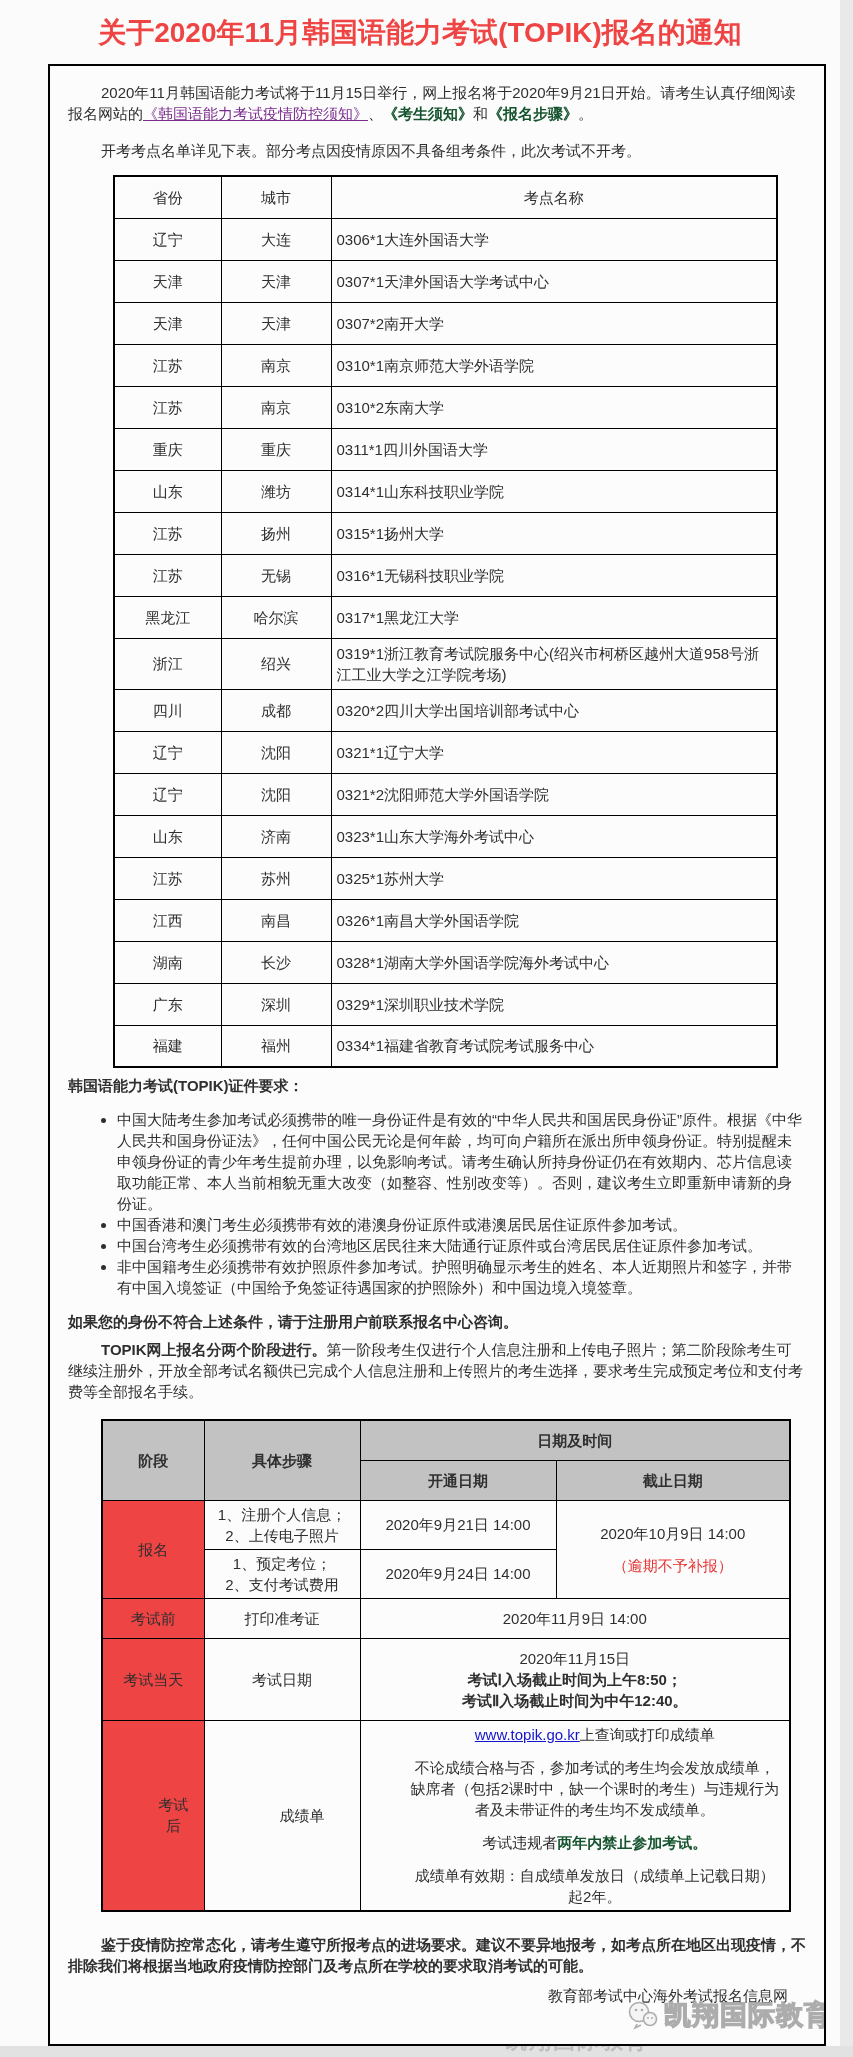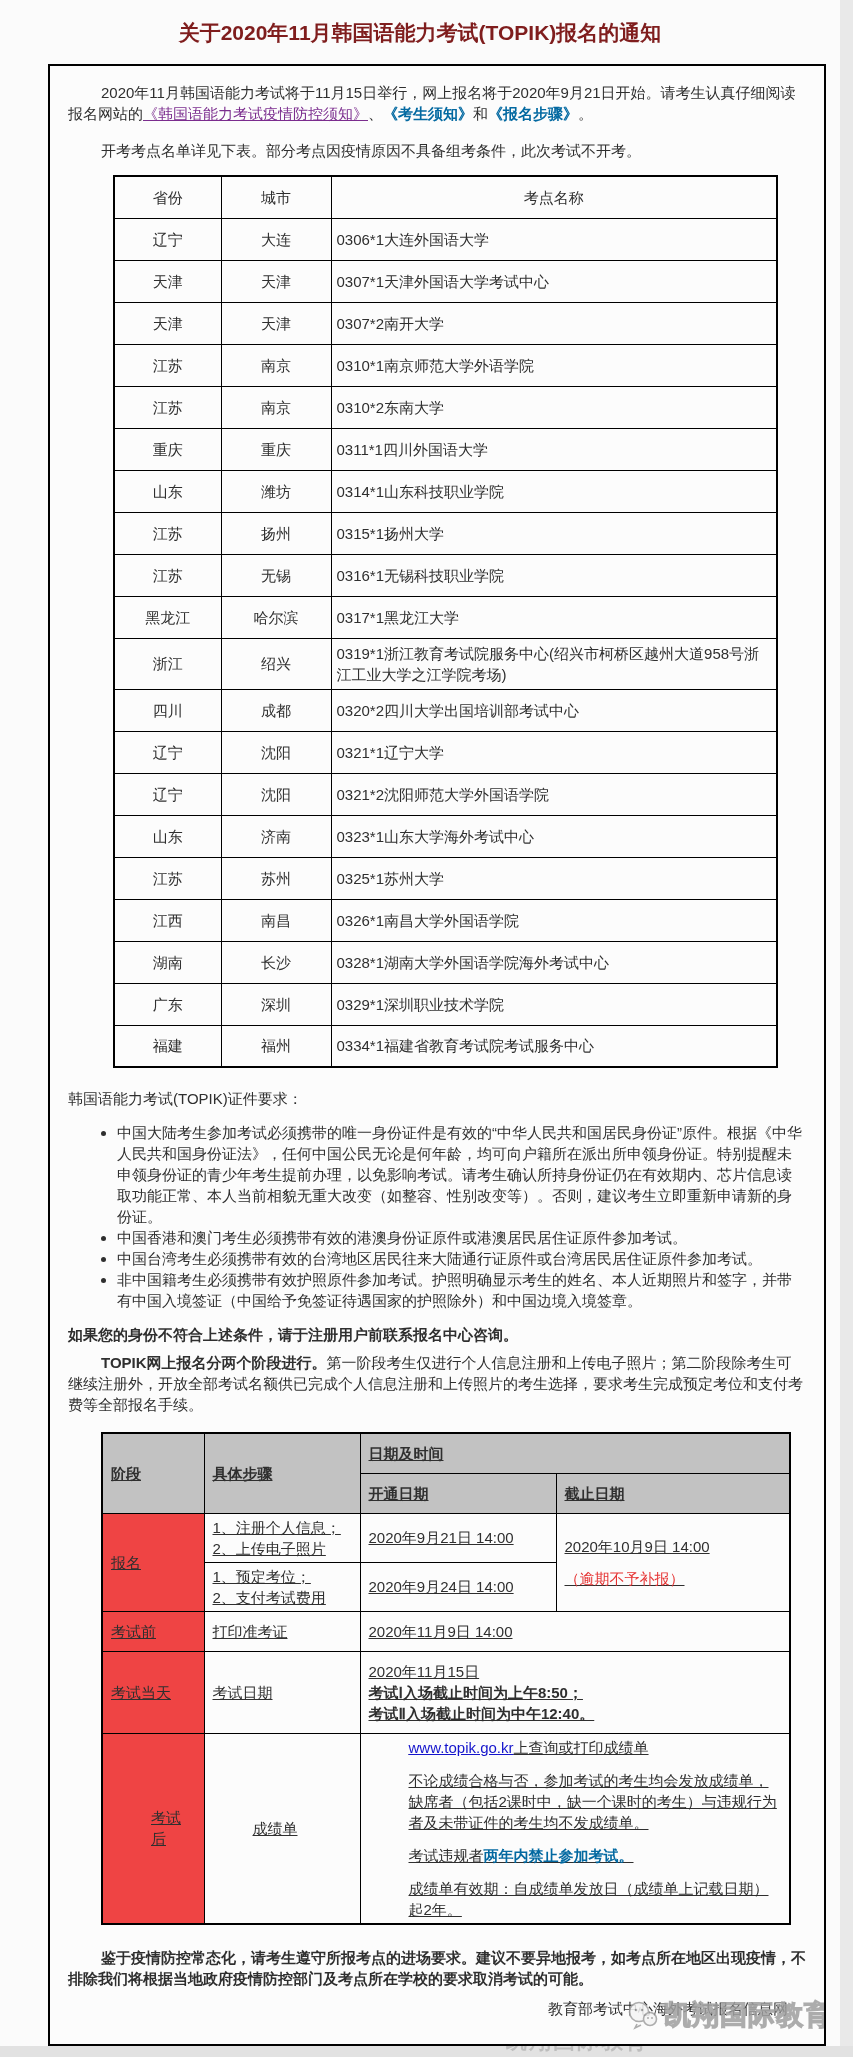--- a/index.html
+++ b/index.html
@@ -13,81 +13,80 @@
     line-height:21px;
   }
   .page {
     position:absolute; left:0; top:0;
     width:840px; height:2046px;
     background:#fbfbfb;
   }
   .doc-title {
     margin-top:20px;
     text-align:center;
-    font-size:21px;
+    font-size:28px;
     line-height:26px;
     font-weight:bold;
-    color:#7f1d1d;
+    color:#ef4444;
   }
   .main-box {
     position:absolute; left:48px; top:64px;
     width:778px; height:1982px;
     border:2px solid #000;
     background:#fcfcfc;
     padding:8px 18px;
     overflow:hidden;
   }
   p.indent { text-indent:2.2em; }
   .p1 { margin-top:8px; }
   .p2 { margin-top:16px; }
   a.purple-link { color:#7b2d8e; text-decoration:underline; cursor:pointer; }
   a.blue-link { color:#1414cc; text-decoration:underline; cursor:pointer; }
-  b.inline { font-weight:bold; color:#0369a1; }
+  b.inline { font-weight:bold; color:#14532d; }
 
   
   table.venues {
     margin:14px 0 0 45px;
     border-collapse:collapse;
     border:2px solid #000;
     table-layout:fixed;
     width:663px;
   }
   table.venues td, table.venues th {
     border:1px solid #000;
     height:42px;
     text-align:center;
     font-weight:normal;
     padding:4px 6px;
     line-height:21px;
   }
   table.venues td.vname { text-align:left; padding-left:5px; padding-right:12px; }
   .col-prov { width:107px; } .col-city { width:110px; } .col-name { width:446px; }
 
-  .req-heading { margin-top:20px; font-weight:normal; }
+  .req-heading { margin-top:7px; font-weight:bold; }
   ul.req-list { margin:13px 0 0 0; padding-left:49px; }
   ul.req-list li { line-height:21px; }
   .note-bold { margin-top:13px; font-weight:bold; }
   .phases { margin-top:7px; }
   .phases .lead { font-weight:bold; }
 
   
   table.schedule {
     margin:17px 0 0 33px;
     border-collapse:collapse;
     border:2px solid #000;
     table-layout:fixed;
     width:690px;
   }
   table.schedule th, table.schedule td {
     border:1px solid #000;
     padding:3px 8px;
     line-height:21px;
-    text-align:left;
+    text-align:center;
     vertical-align:middle;
-    text-decoration:underline;
   }
   table.schedule th { background:#c2c2c2; font-weight:bold; height:40px; }
   td.stage { background:#ef4444; width:104px; }
   .w-steps { width:156px; } .w-open { width:196px; } .w-close { width:234px; }
   td.steps { text-align:left; padding-left:13px;margin-left:37px; }
   tr.signup-a td { height:48px; }
   tr.signup-b td { height:46px; }
   tr.before-row td { height:40px; }
   tr.day-row td { height:82px; }
   tr.after-row td { height:180px;padding-left:48px; }

